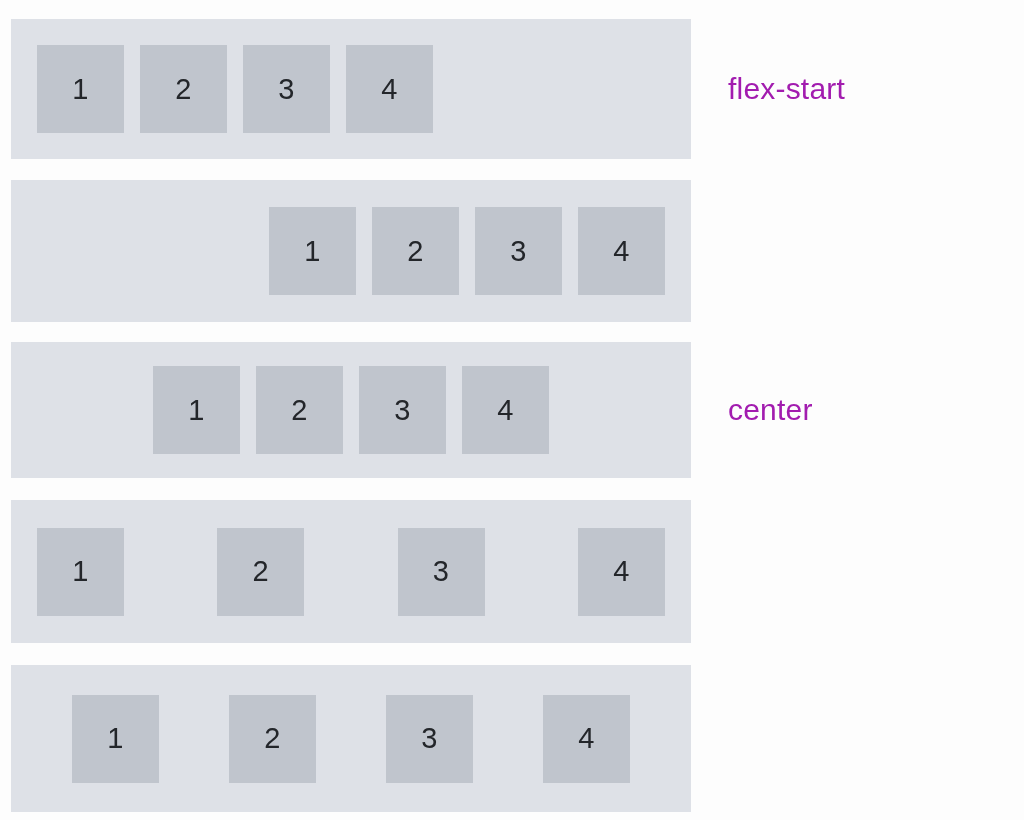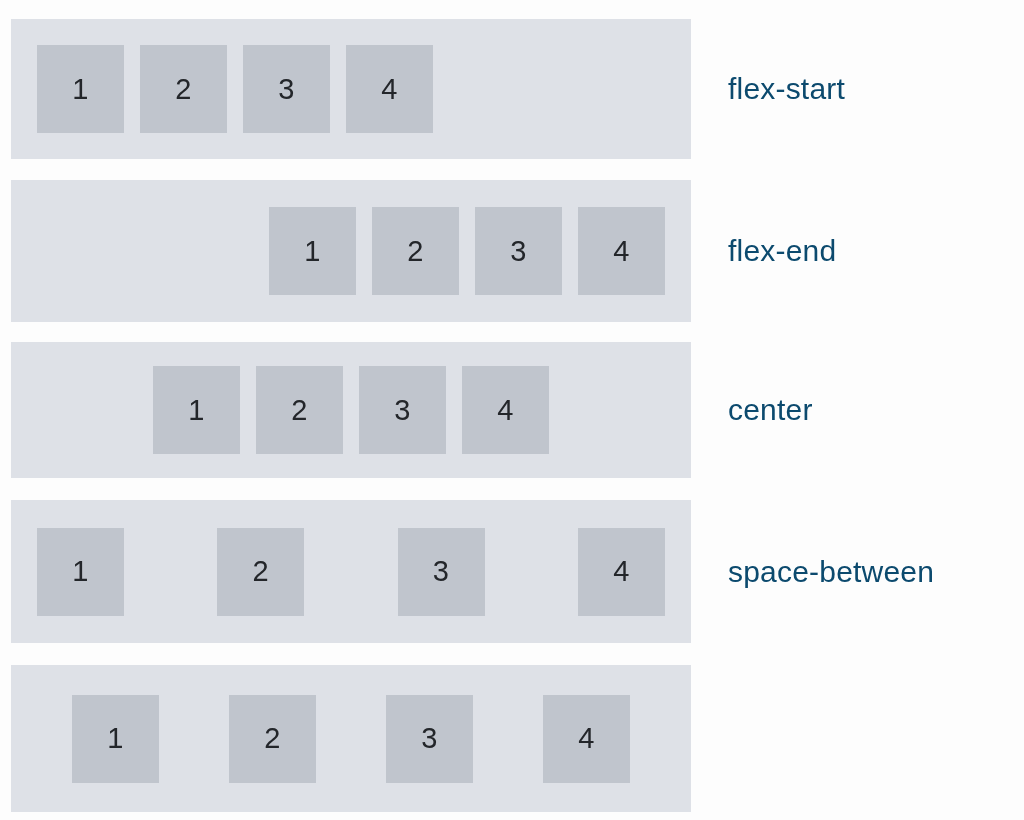--- a/index.html
+++ b/index.html
@@ -69,21 +69,21 @@
   .track[data-justify="flex-end"] .box + .box,
   .track[data-justify="center"] .box + .box {
     margin-left: 16px;
   }
 
   .row-label {
     position: absolute;
     left: 728px;
     font-size: 30px;
     font-weight: 300;
-    color: #0c4a6e;
+    color: #a21caf;
     letter-spacing: 0.2px;
     white-space: nowrap;
   }
 </style>
 </head>
 <body>
 
 <div id="diagram">
 
   <div class="demo-row" style="top:19px; height:140px;">
@@ -96,41 +96,39 @@
     <div class="row-label">flex-start</div>
   </div>
 
   <div class="demo-row" style="top:180px; height:142px;">
     <div class="track" data-justify="flex-end" style="height:142px;">
       <div class="box">1</div>
       <div class="box">2</div>
       <div class="box">3</div>
       <div class="box">4</div>
     </div>
-    <div class="row-label">flex-end</div>
   </div>
 
   <div class="demo-row" style="top:342px; height:136px;">
     <div class="track" data-justify="center" style="height:136px;">
       <div class="box">1</div>
       <div class="box">2</div>
       <div class="box">3</div>
       <div class="box">4</div>
     </div>
     <div class="row-label">center</div>
   </div>
 
   <div class="demo-row" style="top:500px; height:143px;">
     <div class="track" data-justify="space-between" style="height:143px;">
       <div class="box">1</div>
       <div class="box">2</div>
       <div class="box">3</div>
       <div class="box">4</div>
     </div>
-    <div class="row-label">space-between</div>
   </div>
 
   <div class="demo-row" style="top:665px; height:147px;">
     <div class="track" data-justify="space-around" style="height:147px;">
       <div class="box">1</div>
       <div class="box">2</div>
       <div class="box">3</div>
       <div class="box">4</div>
     </div>
   </div>

